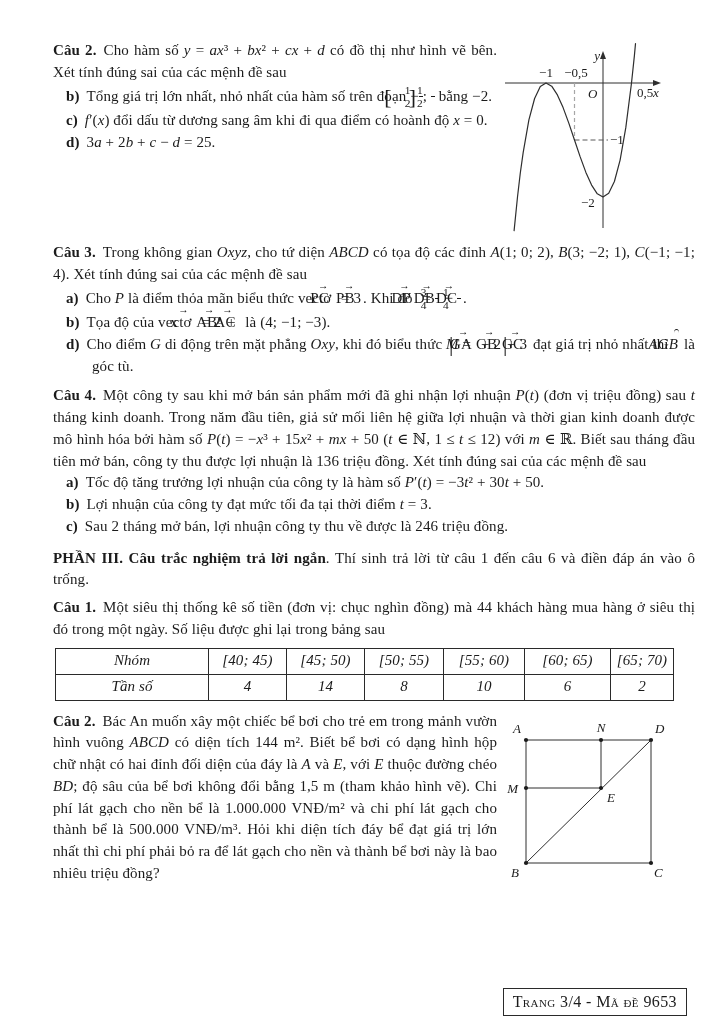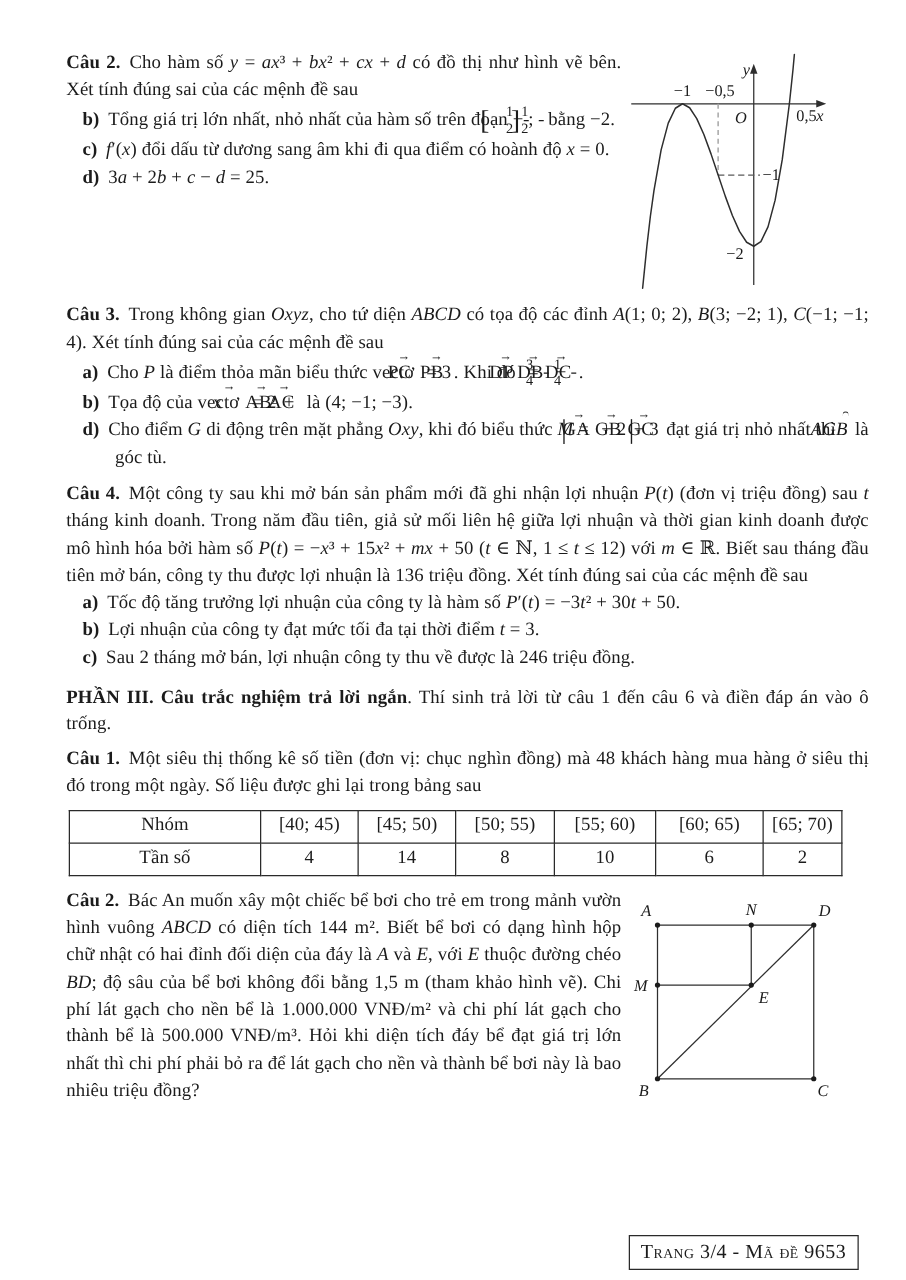--- a/index.html
+++ b/index.html
@@ -31,21 +31,21 @@
                  border-radius:50% 50% 0 0; }
   .frac { display:inline-block; vertical-align:-0.52em; text-align:center;
           font-size:0.76em; line-height:1.12; font-style:normal; }
   .frac .num { display:block; border-bottom:1px solid currentColor; padding:0 2px; }
   .frac .den { display:block; padding:0 2px; }
   .bigb { font-size:1.45em; line-height:0; vertical-align:-0.1em;
           display:inline-block; font-style:normal; }
   
   table.freq { border-collapse:collapse; table-layout:fixed; width:618px;
                margin:7px 0 5px 2px; }
-  table.freq td { border:1px solid #2a2a2a; text-align:center; height:26px; }
+  table.freq td { border:1px solid #2a2a2a; text-align:center; height:26px;font-style:italic; }
   
   svg text { font-family:"Liberation Serif","DejaVu Serif",serif;
              font-size:13px; fill:#1b1b1b; letter-spacing:0; }
   svg text.it { font-style:italic; }
   .fig-line { stroke:#2e2e2e; stroke-width:1; fill:none; }
   .fig-curve { stroke:#2e2e2e; stroke-width:1.2; fill:none;
                stroke-linejoin:round; stroke-linecap:round; }
   .fig-dash-light { stroke:#a6a6a6; stroke-width:1.2; stroke-dasharray:4,3; }
   .fig-dash-dark { stroke:#595959; stroke-width:1; stroke-dasharray:5,3; }
   .fig-dot { fill:#1b1b1b; }
@@ -97,21 +97,21 @@
   <section class="q">
     <p class="para"><span class="qlabel">Câu 4.</span><span>Một công ty sau khi mở bán sản phẩm mới đã ghi nhận lợi nhuận <span class="mi">P</span>(<span class="mi">t</span>) (đơn vị triệu đồng) sau <span class="mi">t</span> tháng kinh doanh. Trong năm đầu tiên, giả sử mối liên hệ giữa lợi nhuận và thời gian kinh doanh được mô hình hóa bởi hàm số <span class="mi">P</span>(<span class="mi">t</span>) = −<span class="mi">x</span>³ + 15<span class="mi">x</span>² + <span class="mi">mx</span> + 50 (<span class="mi">t</span> ∈ ℕ, 1 ≤ <span class="mi">t</span> ≤ 12) với <span class="mi">m</span> ∈ ℝ. Biết sau tháng đầu tiên mở bán, công ty thu được lợi nhuận là 136 triệu đồng. Xét tính đúng sai của các mệnh đề sau</span></p>
     <div class="item"><span class="ilabel">a)</span><span>Tốc độ tăng trưởng lợi nhuận của công ty là hàm số <span class="mi">P</span>′(<span class="mi">t</span>) = −3<span class="mi">t</span>² + 30<span class="mi">t</span> + 50.</span></div>
     <div class="item"><span class="ilabel">b)</span><span>Lợi nhuận của công ty đạt mức tối đa tại thời điểm <span class="mi">t</span> = 3.</span></div>
     <div class="item"><span class="ilabel">c)</span><span>Sau 2 tháng mở bán, lợi nhuận công ty thu về được là 246 triệu đồng.</span></div>
   </section>
 
   <p class="para q" style="margin-top:10px"><span class="qlabel" style="margin-right:0">PHẦN III. Câu trắc nghiệm trả lời ngắn</span><span>. Thí sinh trả lời từ câu 1 đến câu 6 và điền đáp án vào ô trống.</span></p>
 
   <section class="q" style="margin-top:6px">
-    <p class="para"><span class="qlabel">Câu 1.</span><span>Một siêu thị thống kê số tiền (đơn vị: chục nghìn đồng) mà 48 khách hàng mua hàng ở siêu thị đó trong một ngày. Số liệu được ghi lại trong bảng sau</span></p>
+    <p class="para"><span class="qlabel">Câu 1.</span><span>Một siêu thị thống kê số tiền (đơn vị: chục nghìn đồng) mà 44 khách hàng mua hàng ở siêu thị đó trong một ngày. Số liệu được ghi lại trong bảng sau</span></p>
     <table class="freq">
       <colgroup>
         <col style="width:153px">
           <col style="width:78px">
           <col style="width:78px">
         <col style="width:79px">
           <col style="width:81px">
           <col style="width:86px">
         <col style="width:63px">
       </colgroup>

